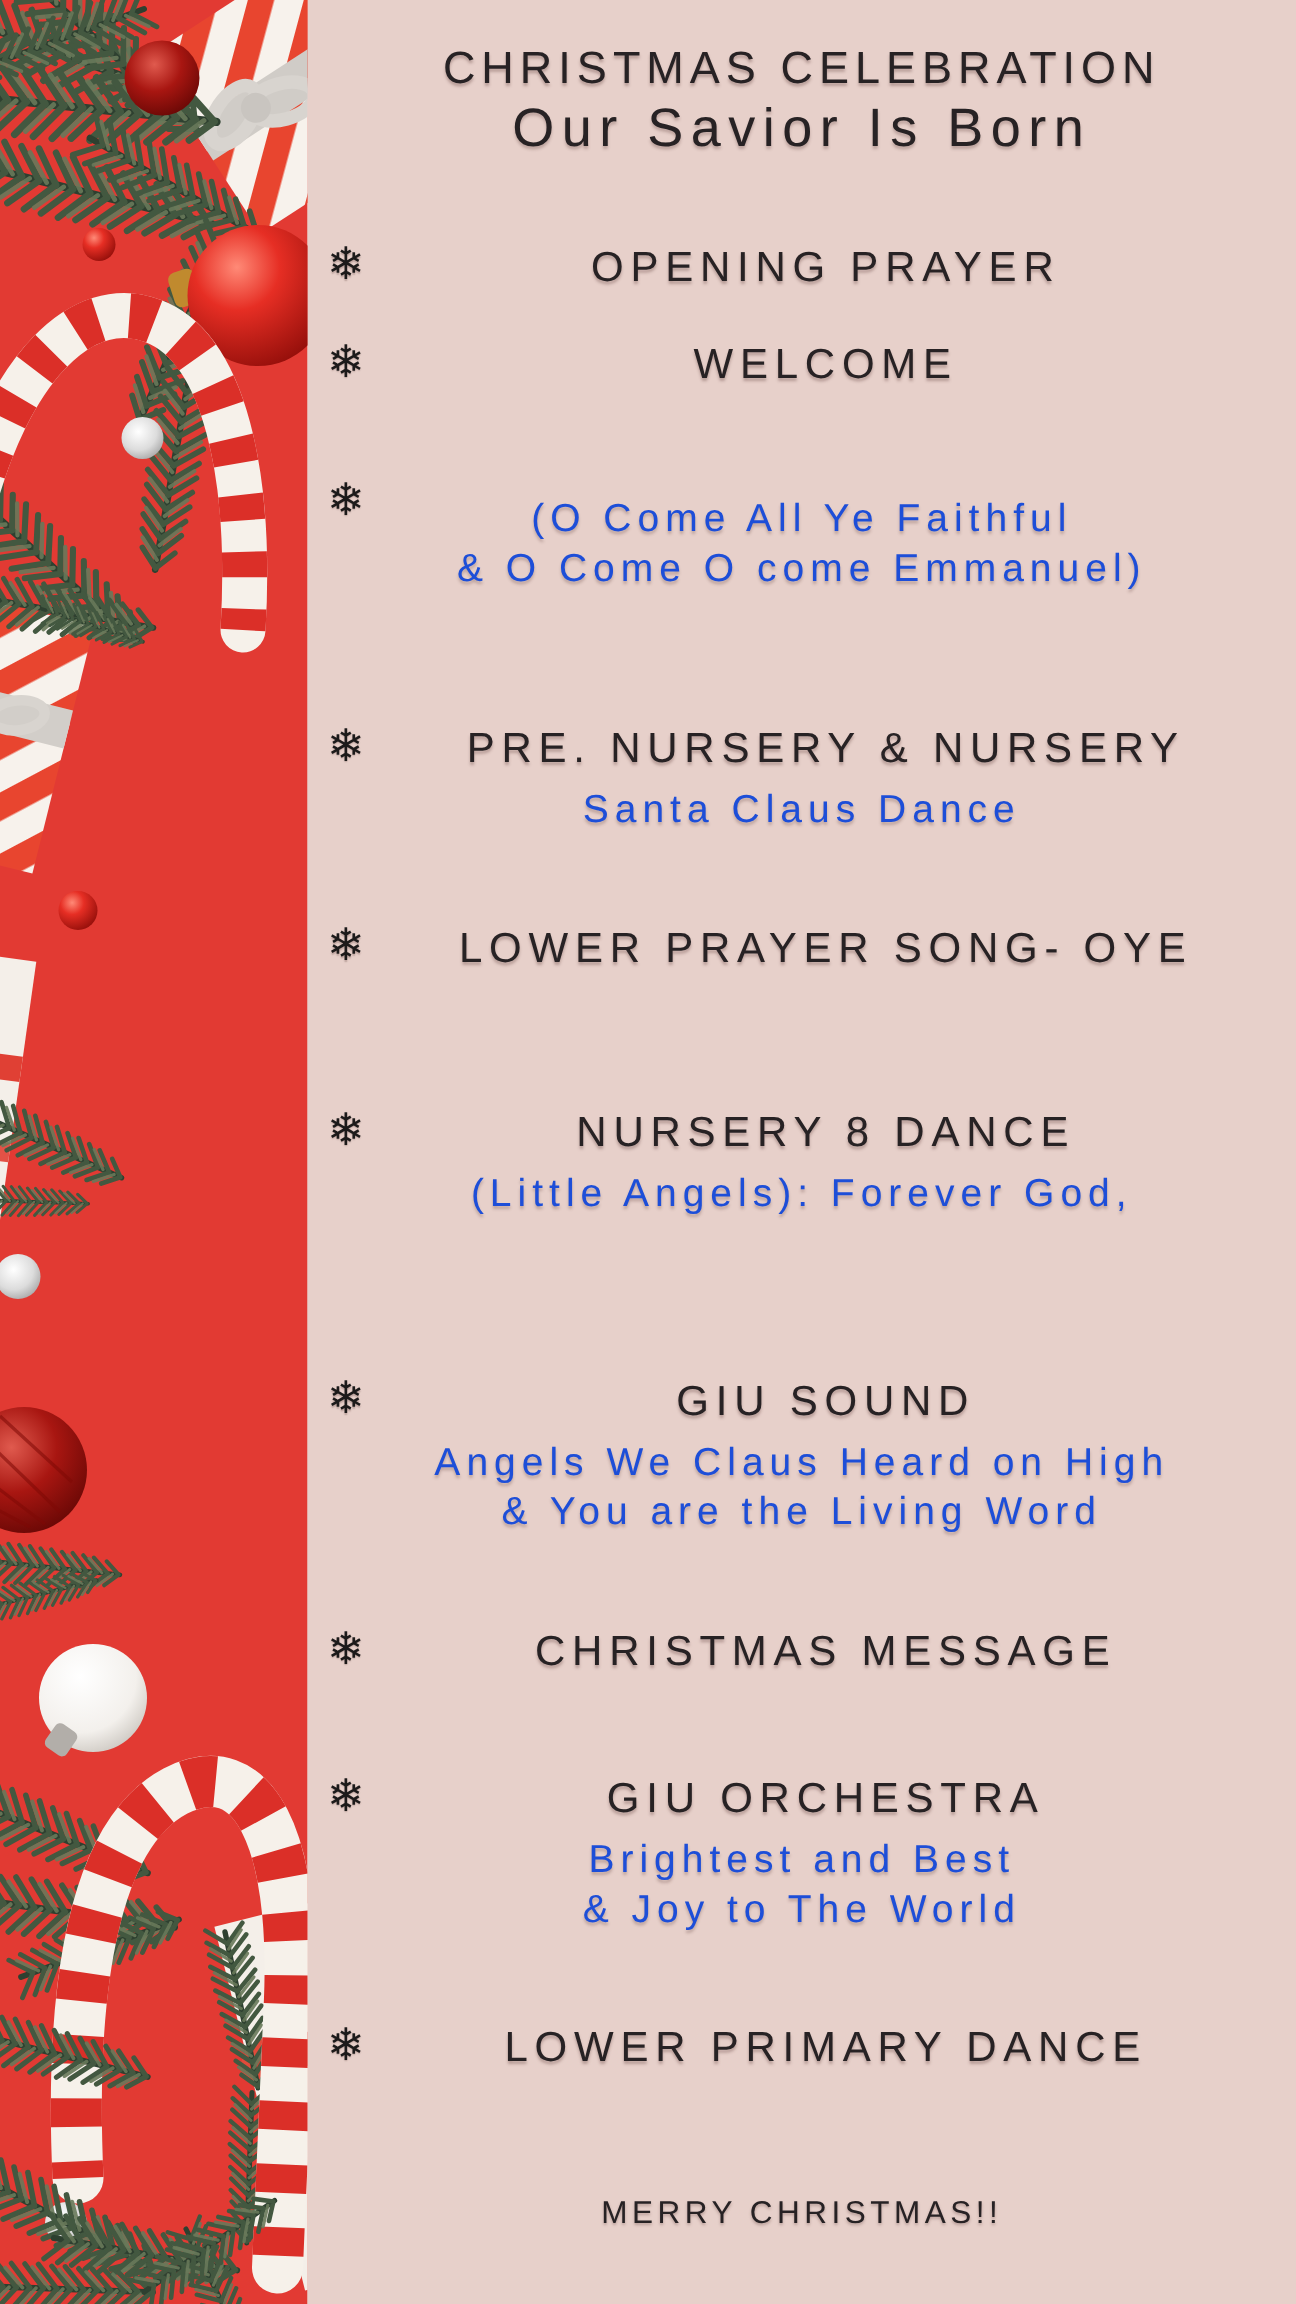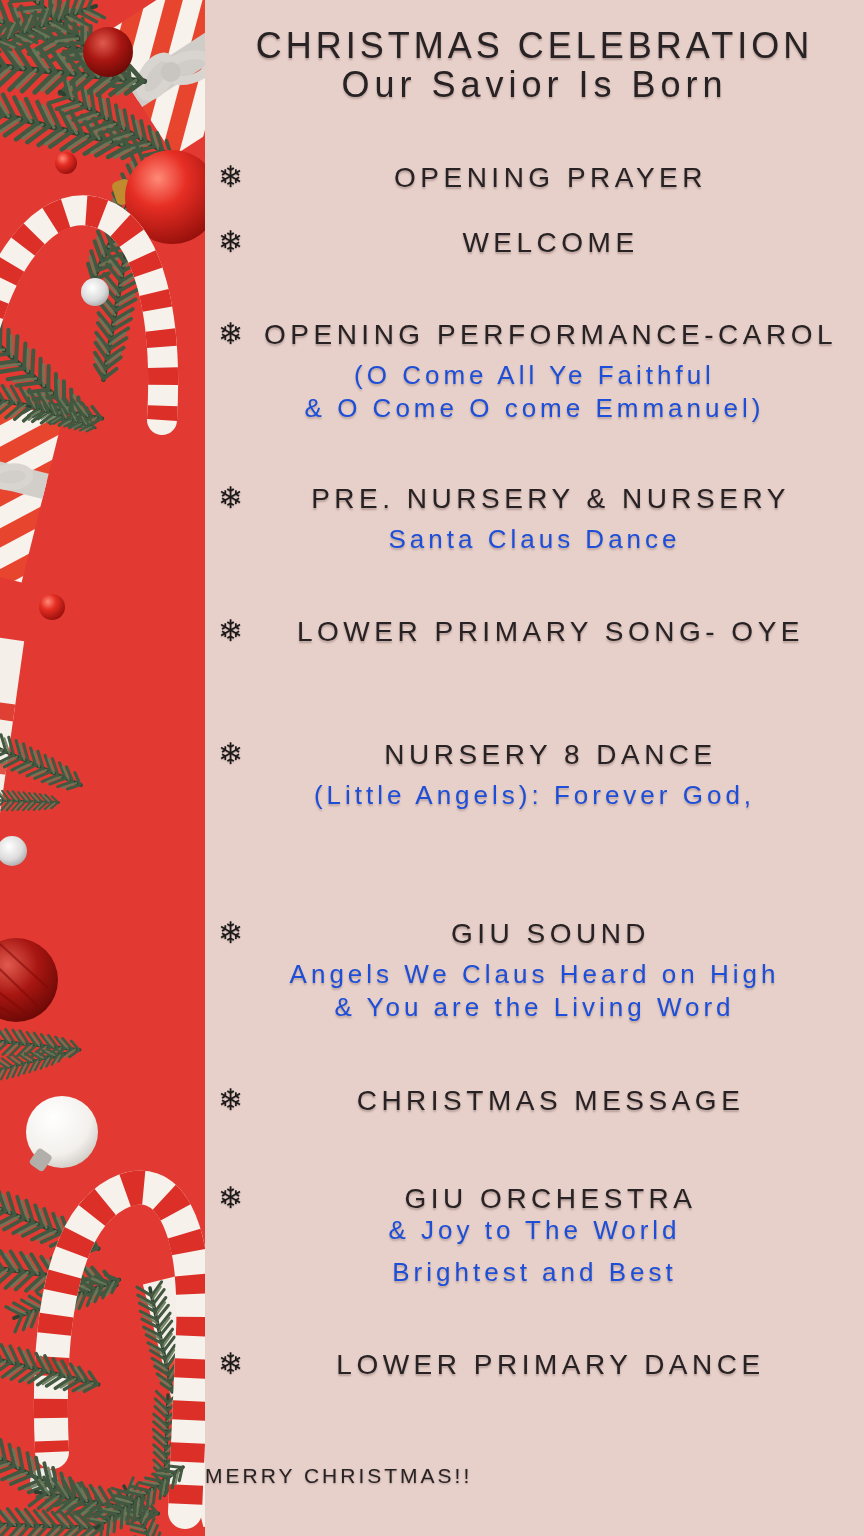--- a/index.html
+++ b/index.html
@@ -6,21 +6,21 @@
   .poster{
     position:relative;width:864px;height:1536px;overflow:hidden;
     background:#e7d0ca;
     font-family:"Liberation Sans",sans-serif;
     color:#272224;
   }
   .strip{position:absolute;left:0;top:0;display:block;}
   .panel{position:absolute;left:205px;top:0;width:659px;height:1536px;}
   .header{position:absolute;top:27px;left:0;width:100%;text-align:center;}
   .title{
-    font-size:36px;letter-spacing:4px;line-height:37px;font-weight:400;
+    font-size:30px;letter-spacing:4px;line-height:37px;font-weight:400;
     text-shadow:0 2px 2px rgba(93,58,55,.35);white-space:nowrap;
   }
   .subtitle{
     font-size:36px;letter-spacing:5px;line-height:30px;margin-top:6px;
     text-shadow:0 2px 2px rgba(93,58,55,.3);white-space:nowrap;
   }
   .item{position:absolute;left:0;width:100%;text-align:center;}
   .item-title{
     font-size:28px;letter-spacing:4.5px;line-height:30px;
     text-shadow:0 2px 2px rgba(93,58,55,.35);white-space:nowrap;padding-left:32px;
@@ -28,21 +28,21 @@
   .item-sub{
     font-size:26px;letter-spacing:4px;line-height:33px;color:#1d4ed8;
     text-shadow:0 2px 2px rgba(93,58,55,.3);white-space:nowrap;
   }
   .item-sub.first{margin-top:9px;}
   .flake{
     position:absolute;left:13px;top:-1px;font-size:30px;line-height:30px;
     color:#1c1a1a;text-shadow:0 1px 1px rgba(93,58,55,.3);
   }
   .footer{
-    position:absolute;top:1464px;left:0;width:100%;
+    position:absolute;top:1464px;left:0;width:100%;text-align:center;
     font-size:21px;letter-spacing:3px;
     text-shadow:0 1px 2px rgba(93,58,55,.35);white-space:nowrap;
   }
 </style>
 </head>
 <body>
 
 <div class="poster">
 
   <svg class="strip" width="205" height="1536" viewBox="0 0 205 1536" aria-hidden="true">
@@ -176,34 +176,33 @@
       <div class="item-title">OPENING PRAYER</div>
     </div>
 
     <div class="item" style="top:228px">
       <span class="flake">❄</span>
       <div class="item-title">WELCOME</div>
     </div>
 
     <div class="item" style="top:320px">
       <span class="flake">❄</span>
-      <div class="item-title">OPENING PERFORMANCE-CAROL</div>
       <div class="item-sub first">(O Come All Ye Faithful</div>
       <div class="item-sub">&amp; O Come O come Emmanuel)</div>
     </div>
 
     <div class="item" style="top:484px">
       <span class="flake">❄</span>
       <div class="item-title">PRE. NURSERY &amp; NURSERY</div>
       <div class="item-sub first">Santa Claus Dance</div>
     </div>
 
     <div class="item" style="top:617px">
       <span class="flake">❄</span>
-      <div class="item-title">LOWER PRIMARY SONG- OYE</div>
+      <div class="item-title">LOWER PRAYER SONG- OYE</div>
     </div>
 
     <div class="item" style="top:740px">
       <span class="flake">❄</span>
       <div class="item-title">NURSERY 8 DANCE</div>
       <div class="item-sub first">(Little Angels): Forever God,</div>
     </div>
 
     <div class="item" style="top:919px">
       <span class="flake">❄</span>
@@ -213,22 +212,22 @@
     </div>
 
     <div class="item" style="top:1086px">
       <span class="flake">❄</span>
       <div class="item-title">CHRISTMAS MESSAGE</div>
     </div>
 
     <div class="item" style="top:1184px">
       <span class="flake">❄</span>
       <div class="item-title">GIU ORCHESTRA</div>
+      <div class="item-sub first">Brightest and Best</div>
       <div class="item-sub">&amp; Joy to The World</div>
-      <div class="item-sub first">Brightest and Best</div>
     </div>
 
     <div class="item" style="top:1350px">
       <span class="flake">❄</span>
       <div class="item-title">LOWER PRIMARY DANCE</div>
     </div>
 
     <div class="footer">MERRY CHRISTMAS!!</div>
   </div>
 </div>

